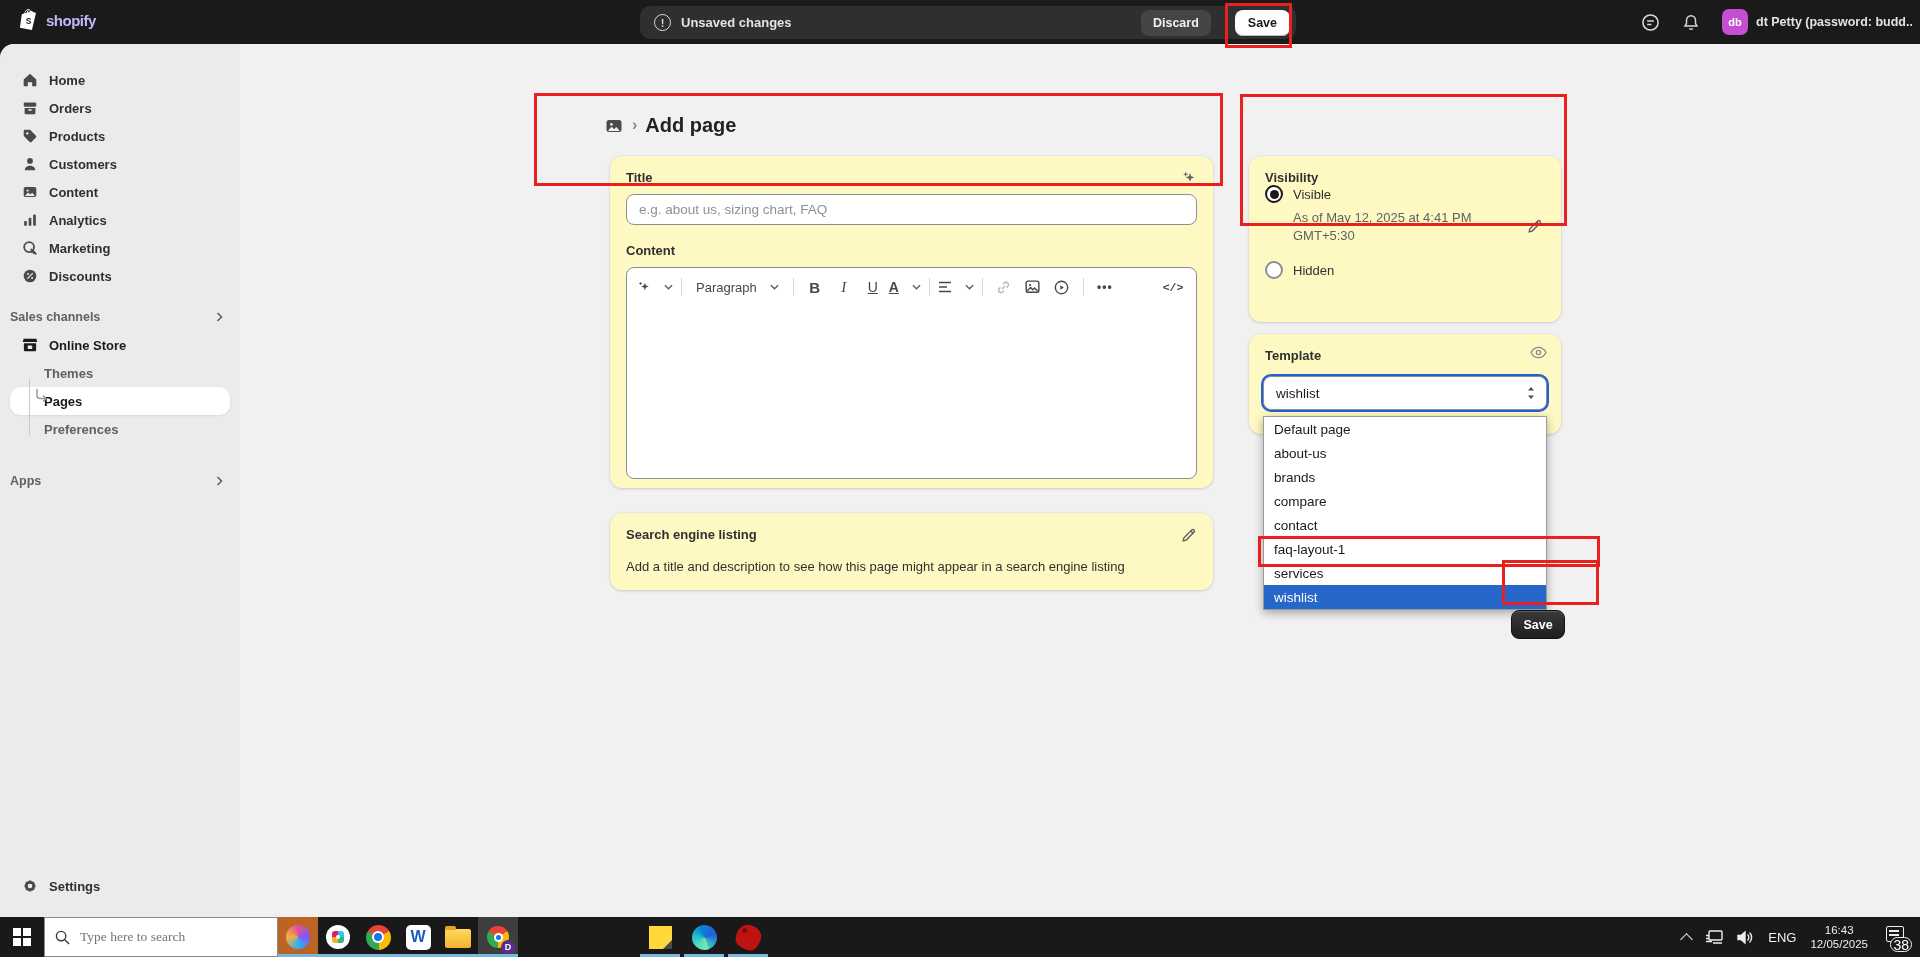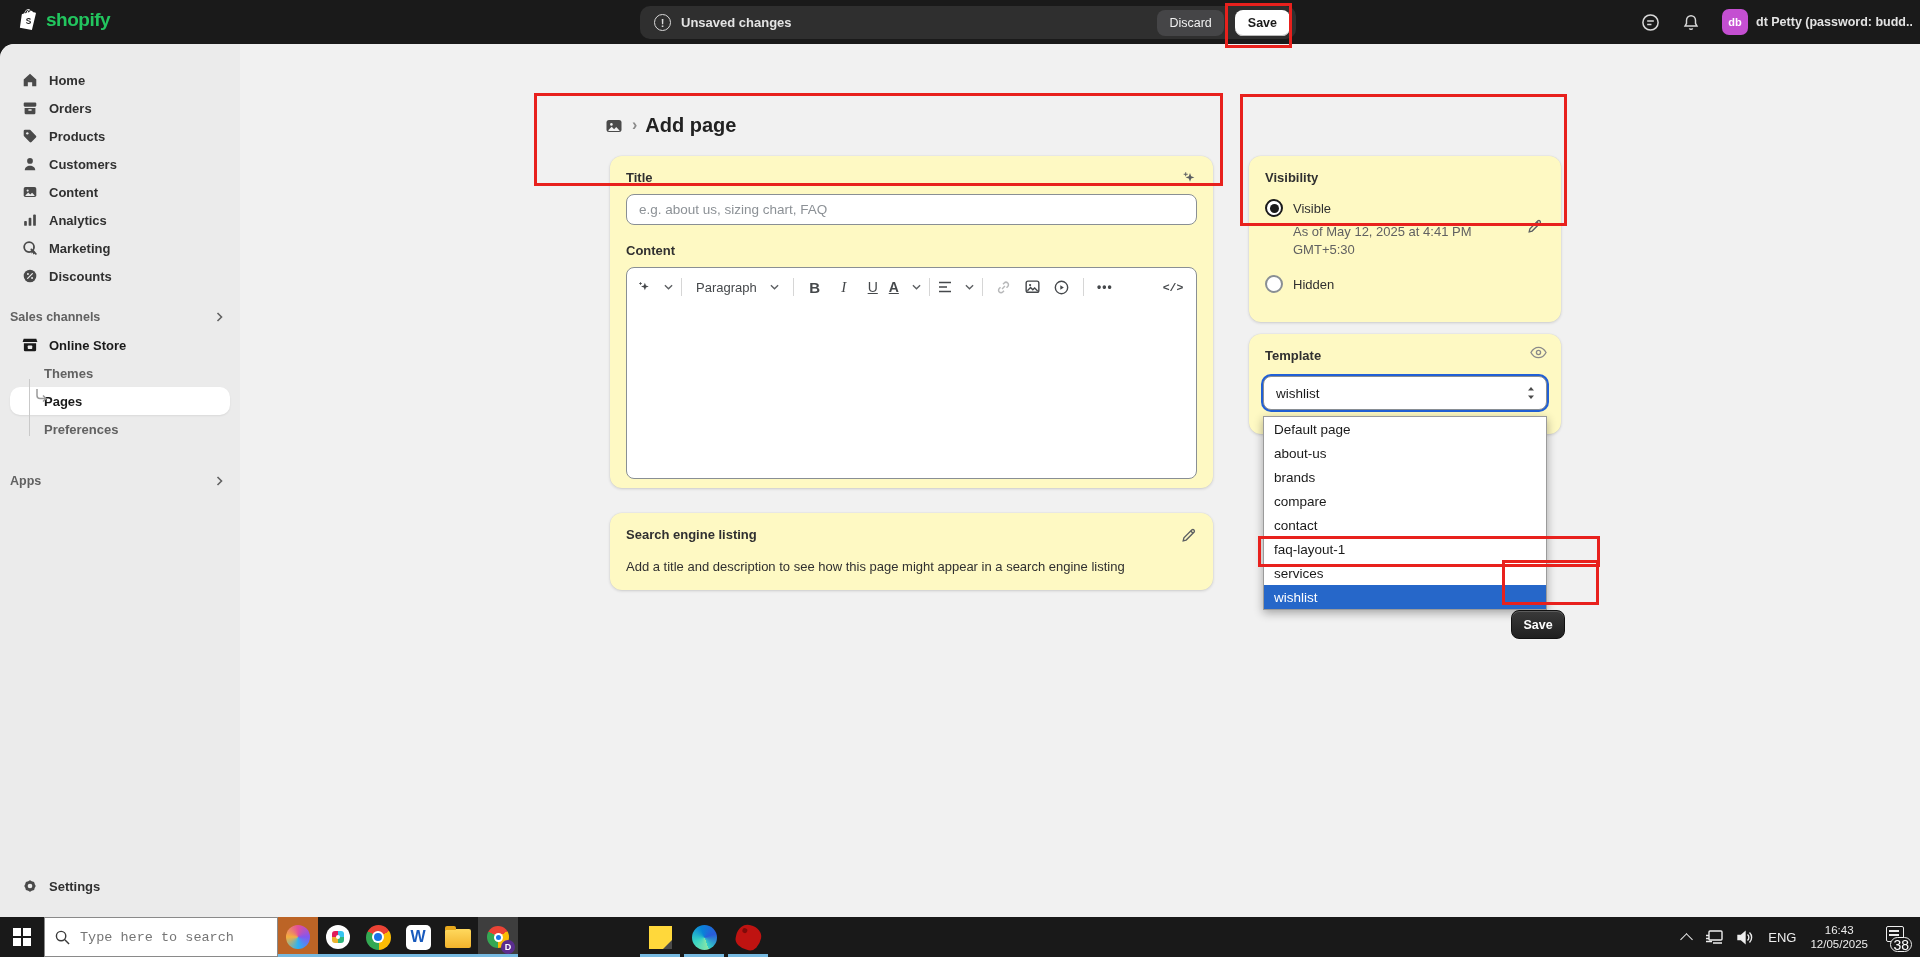--- a/index.html
+++ b/index.html
@@ -3,25 +3,25 @@
 <meta charset="utf-8">
 <style>
   *{margin:0;padding:0;box-sizing:border-box}
   html,body{width:1920px;height:957px;overflow:hidden}
   body{font-family:"Liberation Sans",sans-serif;background:#1a1a1a;position:relative;color:#303030}
   svg{display:block}
 
   
   #topbar{position:absolute;left:0;top:0;width:1920px;height:44px;background:#1a1a1a}
   .logo{position:absolute;left:18px;top:8px;display:flex;align-items:center;gap:5px}
-  .logo-word{color:#22c55e;font-size:19px;font-weight:bold;letter-spacing:-.5px}
+  .logo-word{color:#c4b5fd;font-size:15px;font-weight:bold;letter-spacing:-.5px}
   .savebar{position:absolute;left:640px;top:6px;width:656px;height:33px;background:#2f2f2f;border-radius:10px;display:flex;align-items:center;padding:0 6px 0 14px}
   .savebar .alert{width:17px;height:17px;border:1.6px solid #d9d9d9;border-radius:50%;color:#d9d9d9;font-size:11px;font-weight:bold;display:flex;align-items:center;justify-content:center}
   .savebar .msg{color:#e3e3e3;font-size:13px;font-weight:650;margin-left:10px;flex:1}
-  .btn-discard{background:#454547;color:#f1f1f1;font-size:12.5px;font-weight:400;border:none;border-radius:8px;height:26px;padding:0 12px;margin-right:11px;cursor:pointer}
+  .btn-discard{background:#454547;color:#f1f1f1;font-size:12.5px;font-weight:700;border:none;border-radius:8px;height:26px;padding:0 12px;margin-right:24px;cursor:pointer}
   .btn-save-top{background:#fff;color:#1a1a1a;font-size:12.5px;font-weight:650;border:none;border-radius:8px;height:26px;padding:0 13px;cursor:pointer;box-shadow:inset 0 -1px 0 #bbb}
   .top-right{position:absolute;right:0;top:0;height:44px;display:flex;align-items:center;gap:22px;padding-right:8px}
   .top-ico{color:#d9d9d9}
   .userchip{display:flex;align-items:center;gap:8px;max-width:190px;overflow:hidden}
   .avatar{width:26px;height:26px;border-radius:7px;background:#c44fd1;color:#fff;font-size:11px;font-weight:bold;display:flex;align-items:center;justify-content:center;flex:none}
   .username{color:#e3e3e3;font-size:12.5px;font-weight:650;white-space:nowrap}
 
   
   #workspace{position:absolute;left:0;top:44px;width:1920px;height:883px;background:#f1f1f1;border-top-left-radius:14px;overflow:hidden}
   #sidebar{position:absolute;left:0;top:0;width:240px;height:873px;background:#ebebeb;border-top-left-radius:14px}
@@ -62,21 +62,21 @@
   .tspace{flex:1}
   .dim{opacity:.38}
 
   #seo-card{left:610px;top:469px;width:603px;height:77px;padding:14px 16px}
   .pencil{color:#5c5f62}
   #seo-card .pencil{position:absolute;right:16px;top:14px}
   .seo-desc{margin-top:17px;font-size:13px;color:#303030}
 
   
   #vis-card{left:1249px;top:112px;width:312px;height:166px;padding:14px 16px}
-  .radio-row{display:flex;align-items:center;gap:10px;margin-top:14px}
+  .radio-row{display:flex;align-items:center;gap:10px;}
   .radio{width:18px;height:18px;border-radius:50%;background:#fff;flex:none;cursor:pointer}
   .radio.on{border:2px solid #1a1a1a;position:relative}
   .radio.on::after{content:"";position:absolute;inset:2.5px;background:#1a1a1a;border-radius:50%}
   .radio.off{border:2px solid #898f94}
   .radio-label{font-size:13px;color:#303030}
   .vis-note{margin:6px 0 0 28px;font-size:13px;color:#616161;line-height:18px;width:205px}
   #vis-card .pencil{position:absolute;right:18px;top:62px}
   #hidden-row{margin-top:16px}
 
   #tpl-card{left:1249px;top:290px;width:312px;height:100px;padding:14px 16px}
@@ -93,21 +93,21 @@
   #rr-vis{left:1240px;top:94px;width:327px;height:132px}
   #rr-wish{left:1258px;top:536px;width:342px;height:31px}
   #rr-savebot{left:1502px;top:560px;width:97px;height:45px}
 
   
   #taskbar{position:absolute;left:0;top:917px;width:1920px;height:40px;background:#191919}
   #start{position:absolute;left:0;top:0;width:44px;height:40px;display:flex;align-items:center;justify-content:center;cursor:pointer}
   .winlogo{display:grid;grid-template-columns:8px 8px;grid-template-rows:8px 8px;gap:1.5px}
   .winlogo span{background:#fff}
   #tb-search{position:absolute;left:44px;top:0;width:234px;height:40px;background:#fff;border:1px solid #8a8a8a;display:flex;align-items:center;padding:0 10px;gap:10px}
-  #tb-search input{border:none;outline:none;font-size:13.5px;width:180px;font-family:Liberation Mono, monospace;color:#4c1d95;background:transparent}
+  #tb-search input{border:none;outline:none;font-size:13.5px;width:180px;font-family:Liberation Serif, serif;color:#4c1d95;background:transparent}
   .tile{position:absolute;top:0;width:40px;height:40px;display:flex;align-items:center;justify-content:center;cursor:pointer}
   .t-copilot{left:278px;background:#bc6426}
   .t-slack{left:318px}.t-chrome{left:358px}.t-word{left:398px}.t-exp{left:438px}
   .t-chromed{left:478px;background:#3e3e3e}
   .t-sticky{left:640px}.t-edge{left:684px}.t-red{left:728px}
   .copilot-ic{width:24px;height:24px;border-radius:50%;background:conic-gradient(#e34f9b,#8257f0,#2bb3f3,#f5b03e,#e34f9b)}
   .slack-ic{width:24px;height:24px;border-radius:50%;background:#fff;position:relative}
   .slack-ic::before{content:"";position:absolute;inset:6px;background:conic-gradient(#36c5f0 0 25%,#2eb67d 0 50%,#ecb22e 0 75%,#e01e5a 0 100%);border-radius:3px}
   .slack-ic::after{content:"";position:absolute;inset:10px;background:#fff;border-radius:50%}
   .chrome-ic{width:25px;height:25px;border-radius:50%;background:conic-gradient(from -60deg,#ea4335 0 33%,#fbbc05 0 66%,#34a853 0 100%);position:relative}

